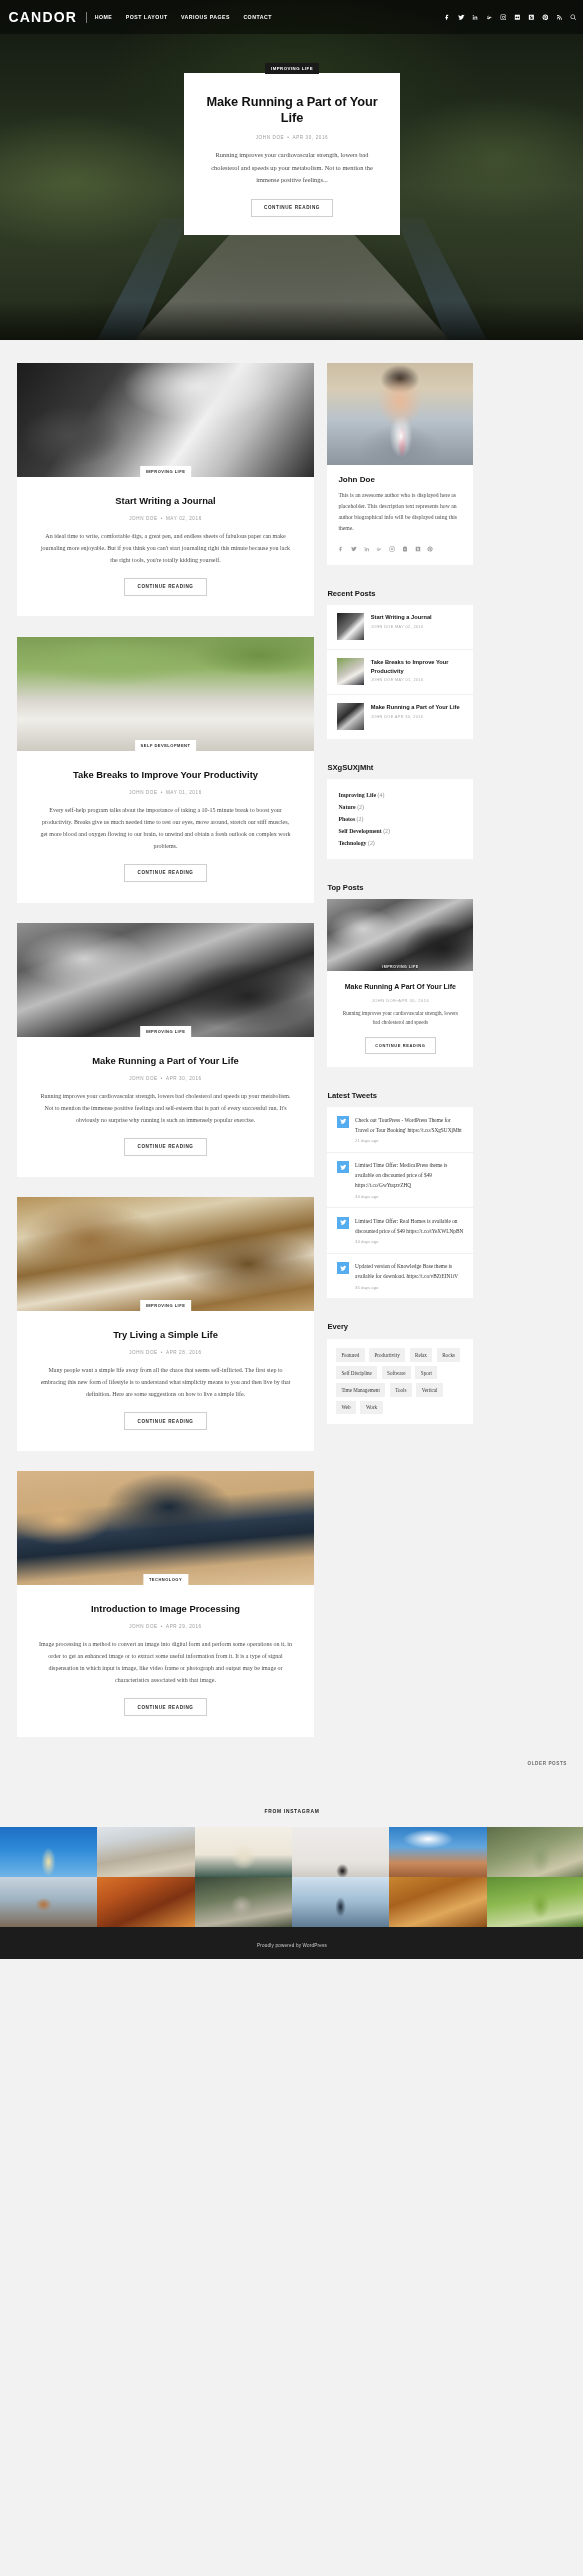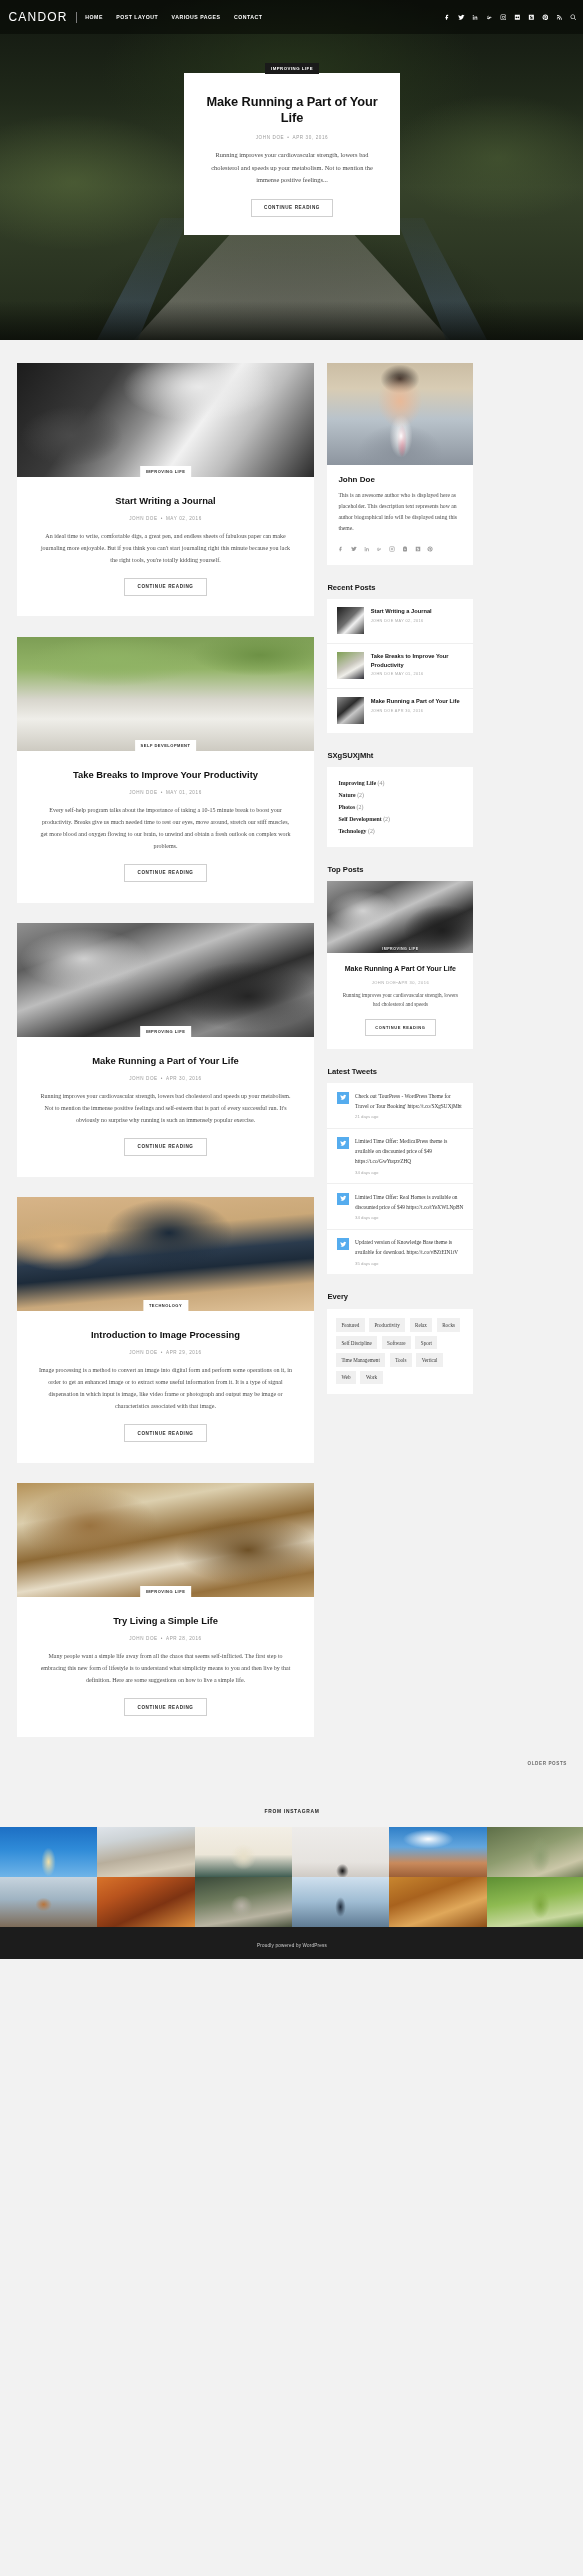--- a/index.html
+++ b/index.html
@@ -46,21 +46,21 @@
     background: linear-gradient(180deg, rgba(10,13,8,0), rgba(10,13,8,.85));
   }
 
   .topbar {
     position: relative; z-index: 5;
     height: 34px; display: flex; align-items: center;
     padding: 0 7.3px 0 8.5px;
     background: rgba(5,7,4,.55);
   }
   .brand {
-    font-size: 12px; font-weight: normal; letter-spacing: 1.2px;
+    font-size: 14px; font-weight: bold; letter-spacing: 1.2px;
     color: #fff; text-transform: uppercase; white-space: nowrap;
   }
   .brand-sep { width:0.6px; height:11px; background:#7d7d7d; margin:0 8.5px; }
   .nav { display:flex; align-items:center; gap: 13.4px; }
   .nav a {
     color:#fff; font-size:5.2px; font-weight:bold; letter-spacing:0.5px;
     text-transform:uppercase; text-decoration:none; white-space:nowrap;
   }
   .spacer { flex: 1; }
   .socials { display:flex; align-items:center; gap:6.7px; }
@@ -154,21 +154,21 @@
   .img-porch {
     background:
       radial-gradient(ellipse 97px 55px at 73px 43px, #9a7340, transparent 70%),
       radial-gradient(ellipse 103px 49px at 231px 67px, #6e5026, transparent 70%),
       linear-gradient(170deg,#b59258 0%,#dccfae 25%,#8e6a36 48%,#e6dcc6 66%,#97713c 85%,#c3a471 100%);
   }
 
   
   .widget { margin-bottom:18px; }
   .widget-title {
-    font-size:7.6px; font-weight:bold; color:#161616; margin-bottom:7.3px;
+    font-size:7.6px; font-weight:bold; color:#161616; margin-bottom:7.3px;margin-top:24px;
   }
   .widget-box { background:#fff; }
 
   .author-photo {
     height:102px; width:100%;
     background:
       radial-gradient(ellipse 36px 43px at 73px 38px, #e8b998, transparent 62%),
       radial-gradient(ellipse 28px 20.7px at 73px 16px, #2b211c, transparent 70%),
       radial-gradient(ellipse 17px 32px at 74px 73px, #fdfdfd, transparent 68%),
       radial-gradient(ellipse 8px 27px at 75px 78px, #b51f3c, transparent 60%),
@@ -405,43 +405,43 @@
           <h2 class="post-title">Make Running a Part of Your Life</h2>
           <div class="meta">
             <span>JOHN DOE</span><span class="dot">•</span><span>APR 30, 2016</span>
           </div>
           <p class="post-excerpt">Running improves your cardiovascular strength, lowers bad cholesterol and speeds up your metabolism. Not to mention the immense positive feelings and self-esteem that is part of every successful run. It's obviously no surprise why running is such an immensely popular exercise.</p>
           <button class="btn-outline">CONTINUE READING</button>
         </div>
       </article>
 
       <article class="post">
+        <div class="post-thumb img-porch">
+          <span class="post-cat">IMPROVING LIFE</span>
+        </div>
+        <div class="post-body">
+          <h2 class="post-title">Try Living a Simple Life</h2>
+          <div class="meta">
+            <span>JOHN DOE</span><span class="dot">•</span><span>APR 28, 2016</span>
+          </div>
+          <p class="post-excerpt">Many people want a simple life away from all the chaos that seems self-inflicted. The first step to embracing this new form of lifestyle is to understand what simplicity means to you and then live by that definition. Here are some suggestions on how to live a simple life.</p>
+          <button class="btn-outline">CONTINUE READING</button>
+        </div>
+      </article>
+
+      <article class="post">
         <div class="post-thumb img-desk">
           <span class="post-cat">TECHNOLOGY</span>
         </div>
         <div class="post-body">
           <h2 class="post-title">Introduction to Image Processing</h2>
           <div class="meta">
             <span>JOHN DOE</span><span class="dot">•</span><span>APR 29, 2016</span>
           </div>
           <p class="post-excerpt">Image processing is a method to convert an image into digital form and perform some operations on it, in order to get an enhanced image or to extract some useful information from it. It is a type of signal dispensation in which input is image, like video frame or photograph and output may be image or characteristics associated with that image.</p>
-          <button class="btn-outline">CONTINUE READING</button>
-        </div>
-      </article>
-
-      <article class="post">
-        <div class="post-thumb img-porch">
-          <span class="post-cat">IMPROVING LIFE</span>
-        </div>
-        <div class="post-body">
-          <h2 class="post-title">Try Living a Simple Life</h2>
-          <div class="meta">
-            <span>JOHN DOE</span><span class="dot">•</span><span>APR 28, 2016</span>
-          </div>
-          <p class="post-excerpt">Many people want a simple life away from all the chaos that seems self-inflicted. The first step to embracing this new form of lifestyle is to understand what simplicity means to you and then live by that definition. Here are some suggestions on how to live a simple life.</p>
           <button class="btn-outline">CONTINUE READING</button>
         </div>
       </article>
 
     </div>
 
     <aside class="side-col">
 
       <div class="widget">
         <div class="widget-box">

